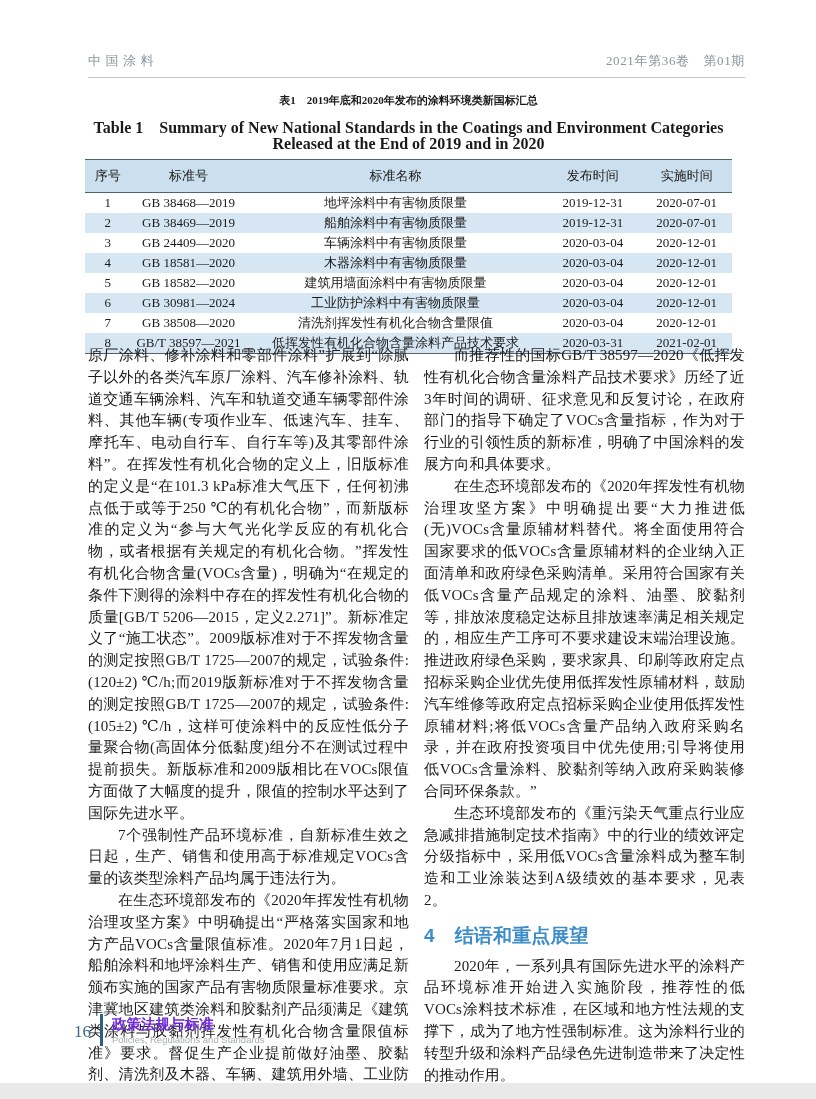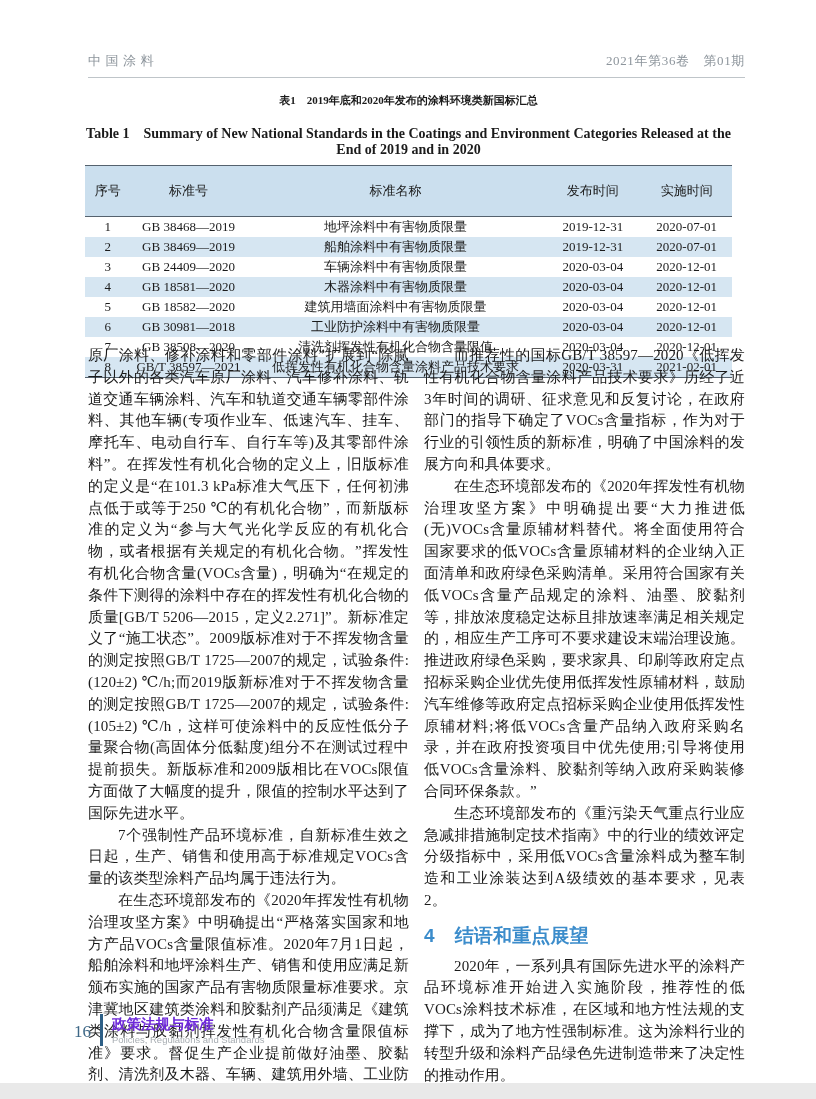--- a/index.html
+++ b/index.html
@@ -13,25 +13,25 @@
     position:absolute;left:88px;top:52px;width:657px;
     display:flex;justify-content:space-between;align-items:flex-end;
     font-size:13px;color:#8d959c;
     border-bottom:1px solid #bfc5c9;padding-bottom:7px;
   }
   .journal-name{letter-spacing:0.35em;}
   .issue-info{letter-spacing:0.05em;}
   
   .table-section{position:absolute;left:85px;top:90px;width:647px;}
   .tbl-title-cn{text-align:center;font-weight:bold;font-size:11px;line-height:20px;margin:0 0 5px 0;}
-  .tbl-title-en{text-align:center;font-weight:bold;font-size:14px;line-height:16px;margin:16px 0 7px 0;}
+  .tbl-title-en{text-align:center;font-weight:bold;font-size:16px;line-height:16px;margin:10px 0 7px 0;}
   table.std-table{width:100%;border-collapse:collapse;font-size:13px;
     border-top:1.5px solid #55626e;border-bottom:1.5px solid #55626e;}
   table.std-table th{
-    font-weight:normal;padding:16px 2px;background:#cbdfee;
+    font-weight:normal;padding:7px 2px;background:#cbdfee;
     border-bottom:1px solid #55626e;text-align:center;
   }
   table.std-table td{padding:2px 2px;text-align:center;line-height:16px;}
   table.std-table tbody tr:nth-child(even){background:#d6e6f2;}
   td.std-no{text-align:left;padding-left:22px;}
   td.std-name{text-align:left;padding-left:6px;}
   
   .col{position:absolute;top:345px;width:321px;font-size:15px;line-height:21.8px;
     text-align:justify;letter-spacing:0.01em;}
   .col-left{left:88px;}
@@ -114,21 +114,21 @@
         </tr>
         <tr>
           <td>5</td>
           <td class="std-no">GB 18582—2020</td>
           <td class="std-name">建筑用墙面涂料中有害物质限量</td>
           <td>2020-03-04</td>
           <td>2020-12-01</td>
         </tr>
         <tr>
           <td>6</td>
-          <td class="std-no">GB 30981—2018</td>
+          <td class="std-no">GB 30981—2024</td>
           <td class="std-name">工业防护涂料中有害物质限量</td>
           <td>2020-03-04</td>
           <td>2020-12-01</td>
         </tr>
         <tr>
           <td>7</td>
           <td class="std-no">GB 38508—2020</td>
           <td class="std-name">清洗剂挥发性有机化合物含量限值</td>
           <td>2020-03-04</td>
           <td>2020-12-01</td>

